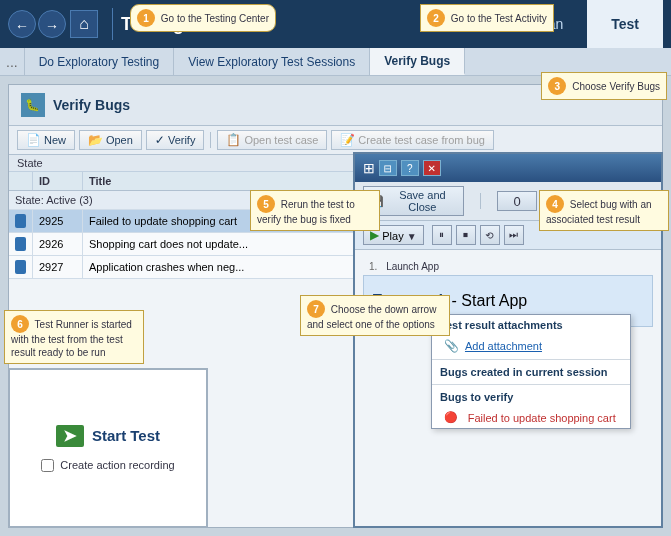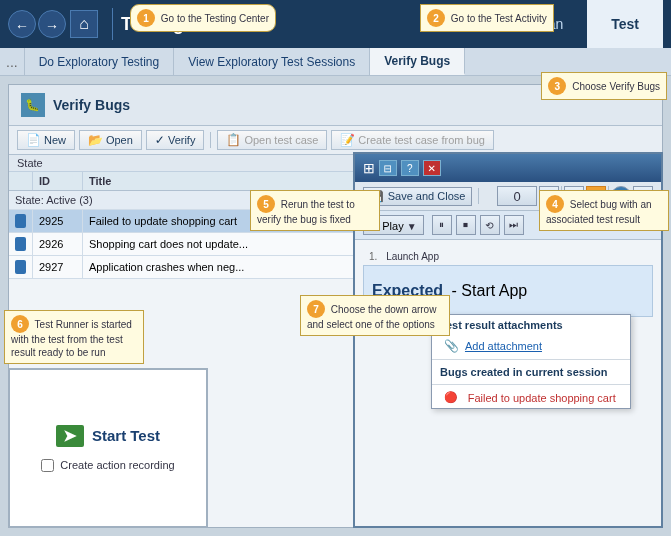--- a/index.html
+++ b/index.html
@@ -323,21 +323,21 @@
     .calc-title-btn.close {
       background: #c03030;
     }
 
     .calc-toolbar {
       background: #e0e8f0;
       border-bottom: 1px solid #b0c0d0;
       padding: 4px 8px;
       display: flex;
       align-items: center;
-      gap: 2px;
+      gap: 12px;
     }
     .calc-save-btn {
       display: flex;
       align-items: center;
       gap: 4px;
       font-size: 11px;
       cursor: pointer;
       color: #1a3a5c;
       padding: 2px 6px;
       border: 1px solid #8a9ab0;
@@ -642,20 +642,23 @@
       </div>
       <div class="dropdown-item">
         <span class="dropdown-green-icon">📎</span>
         <span class="dropdown-link">Add attachment</span>
       </div>
       <div class="dropdown-separator"></div>
       <div class="dropdown-item header-item">
         <span>Bugs created in current session</span>
       </div>
       <div class="dropdown-separator"></div>
+      <div class="dropdown-item header-item">
+        <span>Bugs to verify</span>
+      </div>
       <div class="dropdown-item">
         <span style="color:#c03030;margin-right:4px;">🔴</span>
         <span class="dropdown-bug-item">Failed to update shopping cart</span>
       </div>
     </div>
   </div>
 
   <div class="start-test-panel">
     <div class="start-test-btn">
       <div class="start-test-arrow" style="

